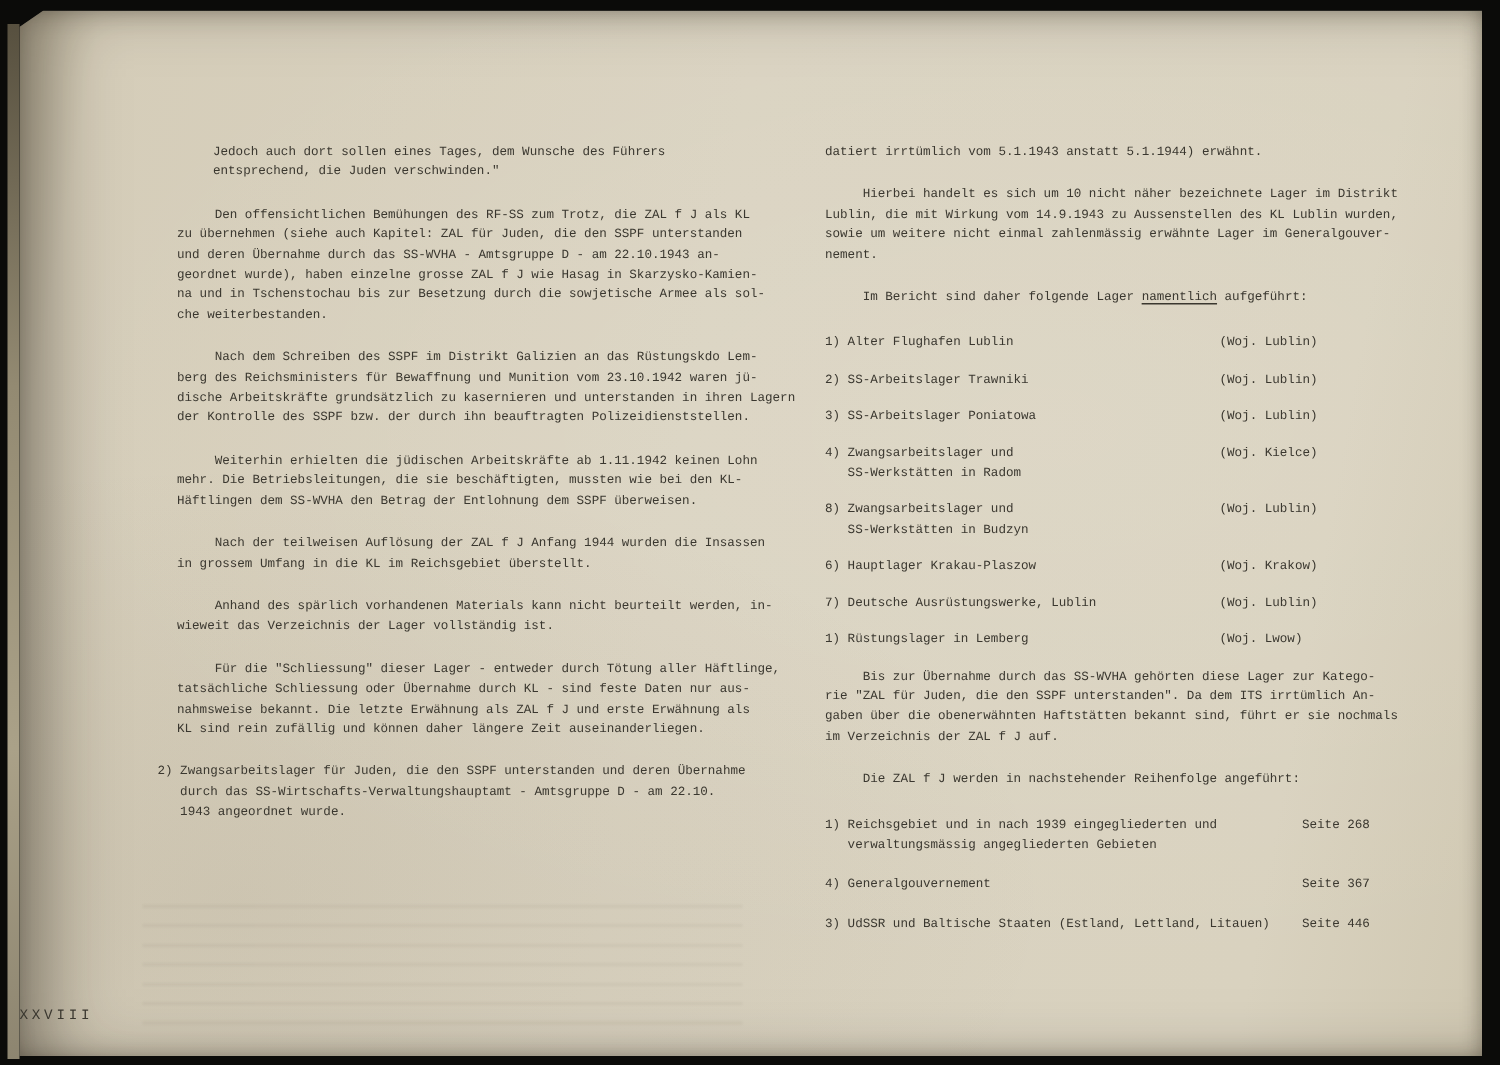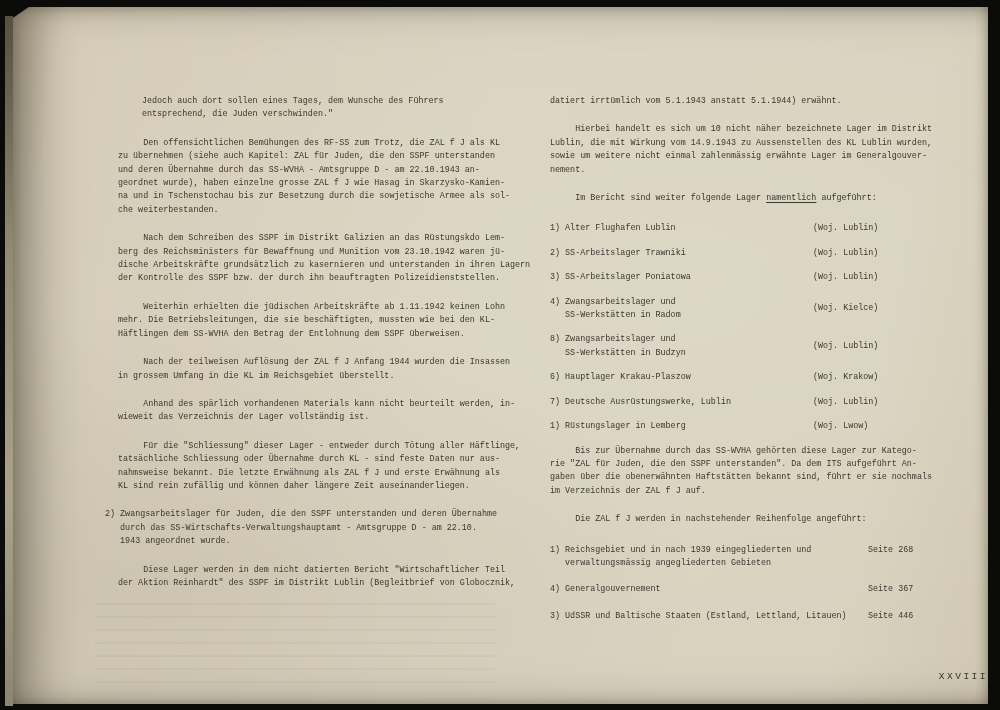--- a/index.html
+++ b/index.html
@@ -32,26 +32,26 @@
   }
   .col { position:absolute; top:88px;font-family:Liberation Mono, monospace; }
   .col-left  { left:92px;  width:436px; padding-left:13px; }
   .col-right { left:524px; width:413px; padding-left:13px; }
   .quote { margin-left:24px; margin-bottom:15px; }
   .para  { margin-bottom:15px; }
   .outdent { margin-left:-13px; }
   .intro { margin:2px 0 17px; }
   .ul { text-decoration:underline; text-underline-offset:2px;text-align:right; }
   .camp-list { margin-bottom:6px; }
-  .camp-row { display:flex; align-items:center; margin-bottom:11px; }
+  .camp-row { display:flex; align-items:flex-start; margin-bottom:11px; }
   .camp-name { width:263px; }
   .section-row { display:flex; margin-bottom:13px; }
   .section-name { width:318px; }
   .page-number {
-    position:absolute; left:0; right:0; bottom:22px; text-align:right;
+    position:absolute; left:0; right:0; bottom:22px; text-align:left;
     font-size:9.5px; letter-spacing:2.5px; color:#3a372f;
   }
   .ghost {
     position:absolute; left:82px; top:596px; width:400px; height:88px;
     background:repeating-linear-gradient(180deg, rgba(105,95,70,0.10) 0 2px, transparent 2px 13px);
     filter:blur(0.7px); opacity:.6; pointer-events:none;
   }
 </style>
 </head>
 <body>
@@ -82,32 +82,30 @@
 in grossem Umfang in die KL im Reichsgebiet überstellt.</div>
       <div class="txt para">     Anhand des spärlich vorhandenen Materials kann nicht beurteilt werden, in-
 wieweit das Verzeichnis der Lager vollständig ist.</div>
       <div class="txt para">     Für die "Schliessung" dieser Lager - entweder durch Tötung aller Häftlinge,
 tatsächliche Schliessung oder Übernahme durch KL - sind feste Daten nur aus-
 nahmsweise bekannt. Die letzte Erwähnung als ZAL f J und erste Erwähnung als
 KL sind rein zufällig und können daher längere Zeit auseinanderliegen.</div>
       <div class="txt para outdent">2) Zwangsarbeitslager für Juden, die den SSPF unterstanden und deren Übernahme
    durch das SS-Wirtschafts-Verwaltungshauptamt - Amtsgruppe D - am 22.10.
    1943 angeordnet wurde.</div>
-      <div class="txt para">     Diese Lager werden in dem nicht datierten Bericht "Wirtschaftlicher Teil
-der Aktion Reinhardt" des SSPF im Distrikt Lublin (Begleitbrief von Globocznik,</div>
     </div>
 
     <div class="col col-right">
       <div class="txt para">datiert irrtümlich vom 5.1.1943 anstatt 5.1.1944) erwähnt.</div>
       <div class="txt para">     Hierbei handelt es sich um 10 nicht näher bezeichnete Lager im Distrikt
 Lublin, die mit Wirkung vom 14.9.1943 zu Aussenstellen des KL Lublin wurden,
 sowie um weitere nicht einmal zahlenmässig erwähnte Lager im Generalgouver-
 nement.</div>
 
-      <div class="txt intro"><span>     Im Bericht sind weiter folgende Lager </span><span class="ul">namentlich</span><span> aufgeführt:</span></div>
+      <div class="txt intro"><span>     Im Bericht sind daher folgende Lager </span><span class="ul">namentlich</span><span> aufgeführt:</span></div>
 
       <div class="camp-list">
         <div class="camp-row">
           <div class="txt camp-name">1) Alter Flughafen Lublin</div>
           <div class="txt camp-region">(Woj. Lublin)</div>
         </div>
         <div class="camp-row">
           <div class="txt camp-name">2) SS-Arbeitslager Trawniki</div>
           <div class="txt camp-region">(Woj. Lublin)</div>
         </div>
@@ -133,21 +131,21 @@
           <div class="txt camp-name">7) Deutsche Ausrüstungswerke, Lublin</div>
           <div class="txt camp-region">(Woj. Lublin)</div>
         </div>
         <div class="camp-row">
           <div class="txt camp-name">1) Rüstungslager in Lemberg</div>
           <div class="txt camp-region">(Woj. Lwow)</div>
         </div>
       </div>
 
       <div class="txt para">     Bis zur Übernahme durch das SS-WVHA gehörten diese Lager zur Katego-
-rie "ZAL für Juden, die den SSPF unterstanden". Da dem ITS aufgeführt An-
+rie "ZAL für Juden, die den SSPF unterstanden". Da dem ITS irrtümlich An-
 gaben über die obenerwähnten Haftstätten bekannt sind, führt er sie nochmals
 im Verzeichnis der ZAL f J auf.</div>
 
       <div class="txt intro">     Die ZAL f J werden in nachstehender Reihenfolge angeführt:</div>
 
       <div class="section-list">
         <div class="section-row">
           <div class="txt section-name">1) Reichsgebiet und in nach 1939 eingegliederten und
    verwaltungsmässig angegliederten Gebieten</div>
           <div class="txt section-page">Seite 268</div>

